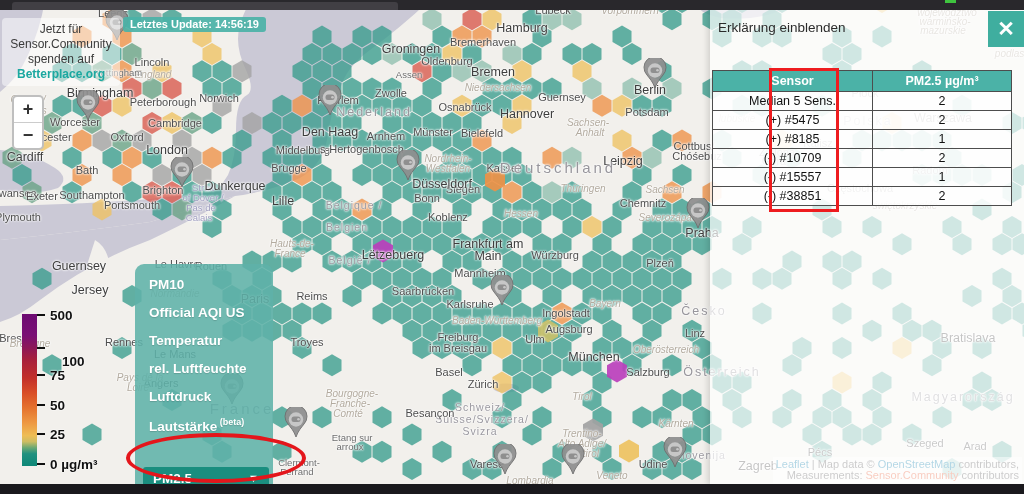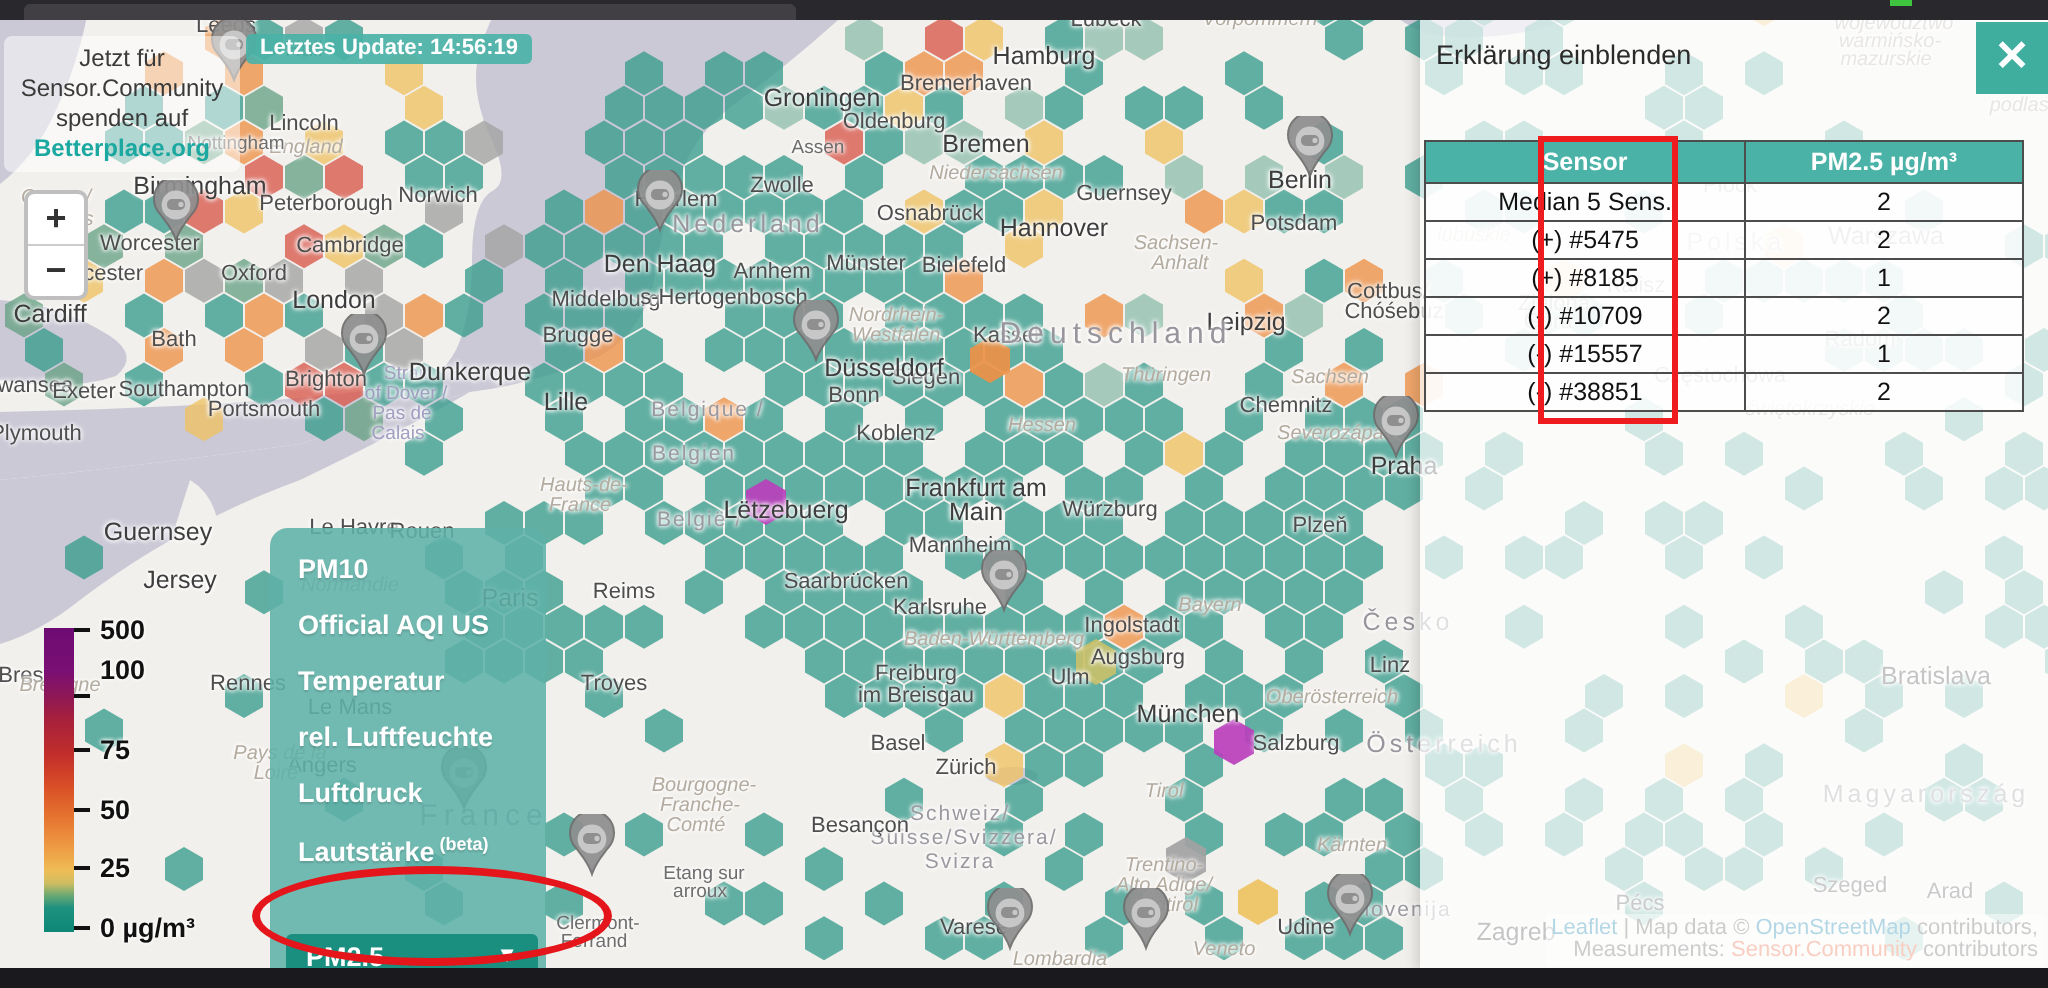--- a/index.html
+++ b/index.html
@@ -935,21 +935,21 @@
     <div class="zbtn">+</div>
     <div class="zbtn">−</div>
   </div>
 
   <div class="legend">
     <div class="legend-bar" id="legend-bar" style="background: linear-gradient(rgb(109, 11, 114) 0%, rgb(122, 15, 117) 14%, rgb(140, 23, 88) 22%, rgb(167, 32, 60) 30%, rgb(194, 47, 42) 42%, rgb(217, 78, 39) 52%, rgb(229, 115, 47) 62%, rgb(238, 154, 68) 72%, rgb(238, 189, 85) 80%, rgb(205, 189, 98) 84%, rgb(106, 168, 115) 88%, rgb(31, 145, 128) 92%, rgb(14, 135, 119) 100%);"></div>
     <div id="legend-ticks">
         <div class="ltick" style="top: 7.76px;"></div>
         <div class="ltick-label" style="top: 8.76px;">500</div>
         <div class="ltick" style="top: 41.2px;"></div>
-        <div class="ltick-label" style="top: 29px;">100</div>
+        <div class="ltick-label" style="top: 55px; margin-left: 12px;">100</div>
         <div class="ltick" style="top: 67.8px;"></div>
         <div class="ltick-label" style="top: 68.8px;">75</div>
         <div class="ltick" style="top: 98.2px;"></div>
         <div class="ltick-label" style="top: 99.2px;">50</div>
         <div class="ltick" style="top: 127.08px;"></div>
         <div class="ltick-label" style="top: 128.08px;">25</div>
         <div class="ltick" style="top: 156.72px;"></div>
         <div class="ltick-label" style="top: 157.72px;">0 µg/m³</div>
       </div>
   </div>

